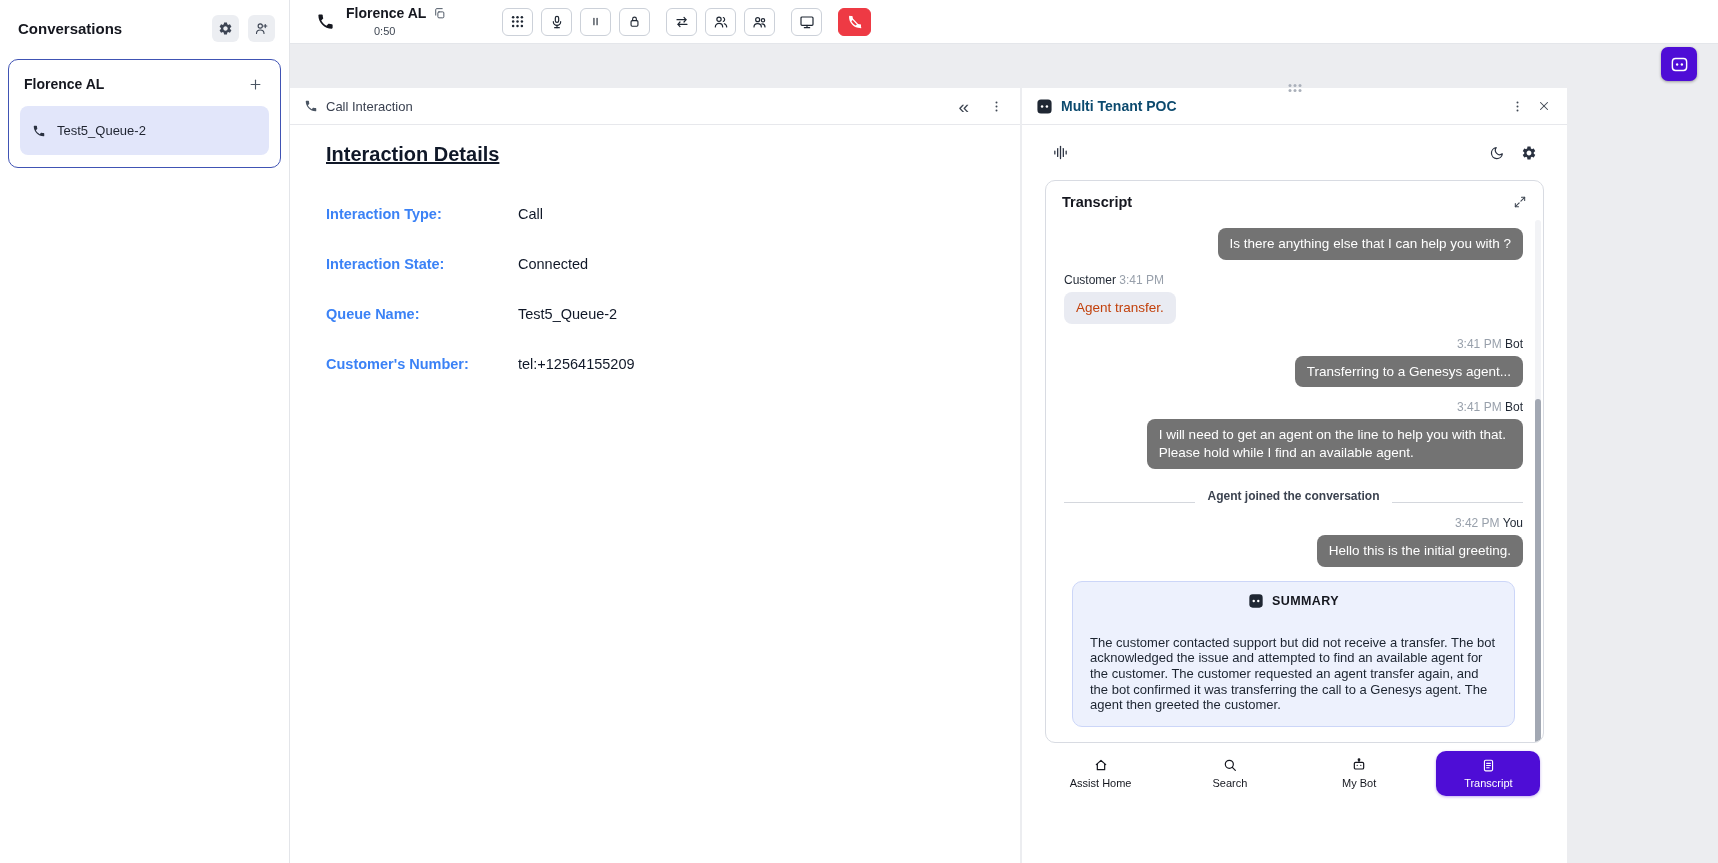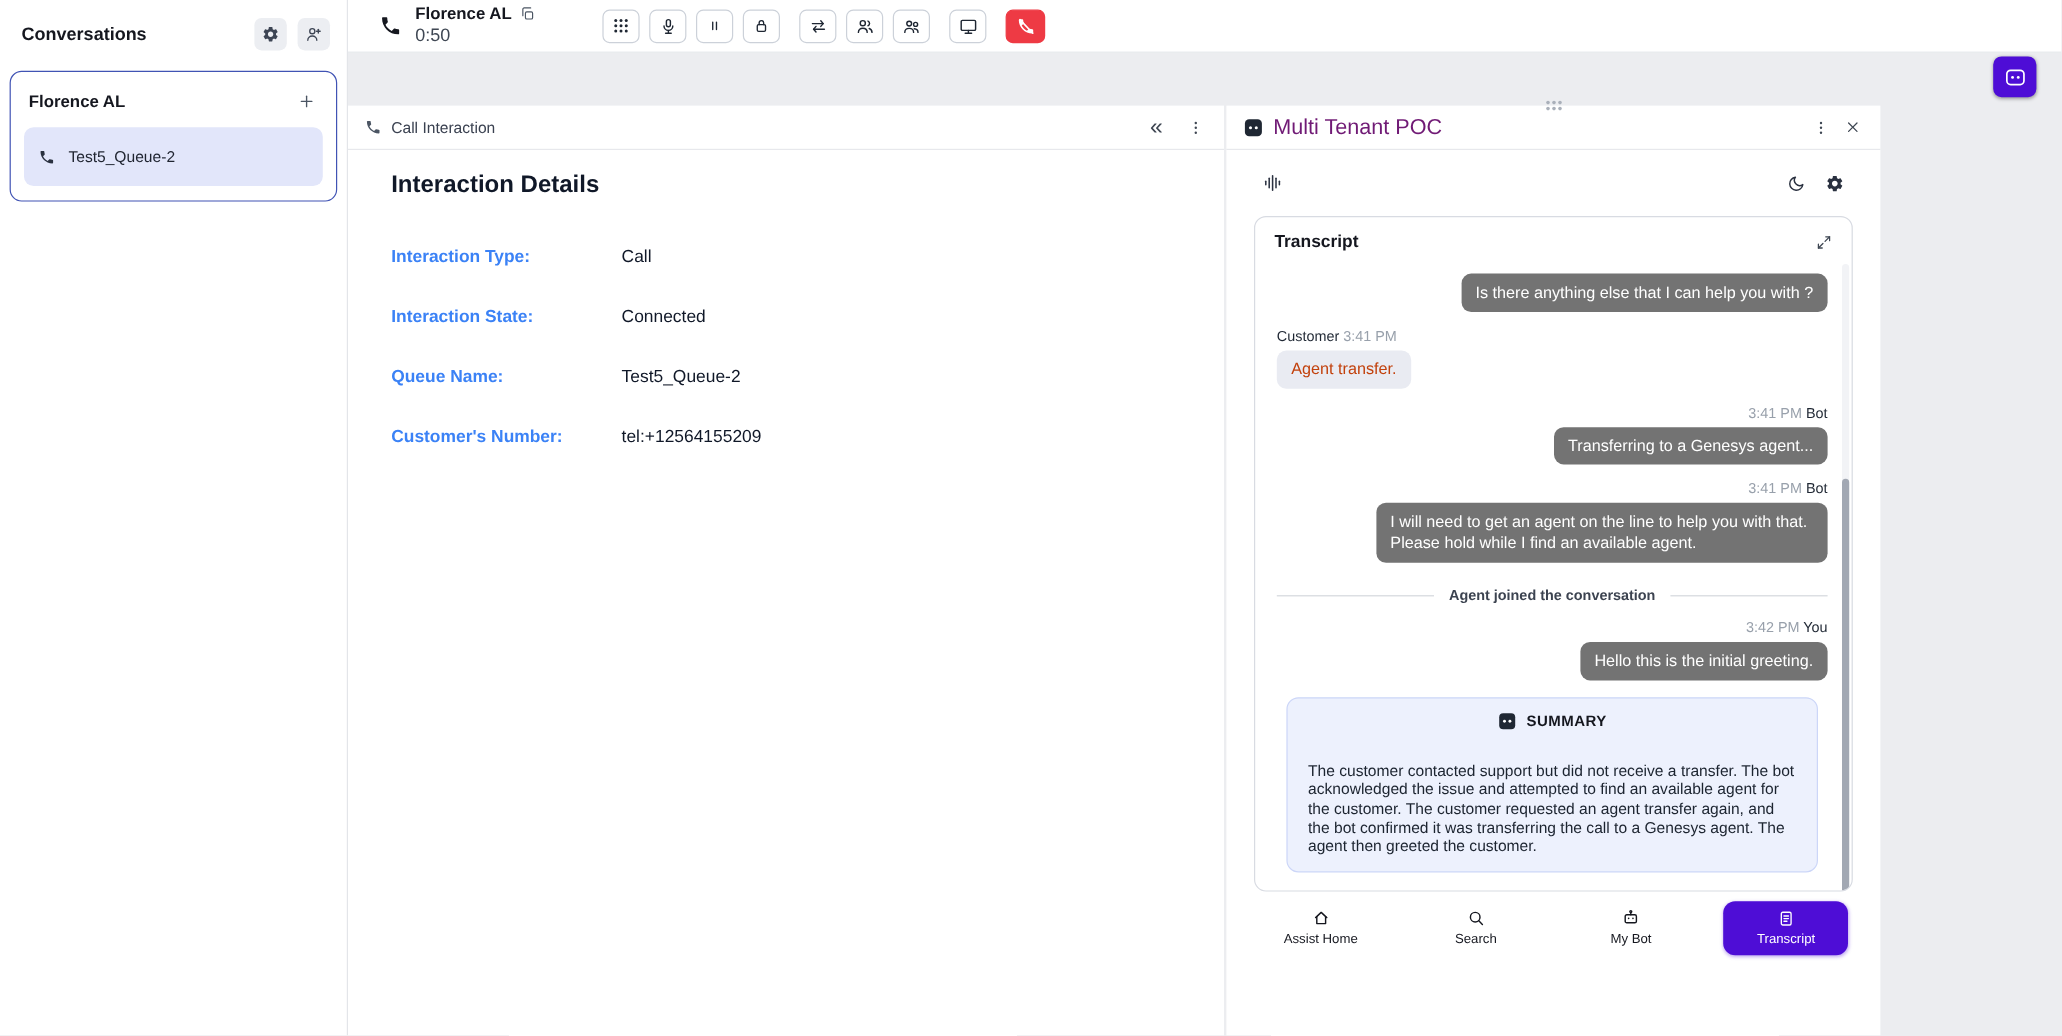--- a/index.html
+++ b/index.html
@@ -26,51 +26,51 @@
   
   .main { flex:1; display:flex; flex-direction:column; min-width:0; }
 
   
   .callbar { height:44px; background:#fff; border-bottom:1px solid #e4e6ea; display:flex; align-items:center; padding-left:26px; }
   .cb-phone { color:#15171f; margin-right:11px; }
   .cb-id { display:flex; flex-direction:column; justify-content:center; line-height:1.1; }
   .cb-name-row { display:flex; align-items:center; gap:7px; }
   .cb-name { font-size:14px; font-weight:700; color:#15171f; }
   .cb-copy { color:#4b5563; cursor:pointer; }
-  .cb-timer { font-size:15px; color:#3f4753; margin-top:3px; }
+  .cb-timer { font-size:11px; color:#3f4753; margin-top:3px;margin-left:28px; }
   .cb-controls { display:flex; align-items:center; margin-left:56px; gap:8px; }
   .cb-btn { width:31px; height:28px; border:1px solid #ccd1d9; border-radius:6px; background:#fff; display:grid; place-items:center; color:#1f2733; cursor:pointer; }
   .cb-btn.gapL { margin-left:8px; }
   .cb-btn.end { width:33px; background:#ee3a44; border-color:#ee3a44; color:#fff; }
 
   
   .workspace { flex:1; position:relative; background:#ecedf0; display:flex; padding-top:44px; min-height:0; }
   .assist-fab { position:absolute; top:3px; right:21px; width:36px; height:34px; border-radius:7px; background:#4e0dd6; display:grid; place-items:center; cursor:pointer; box-shadow:0 1px 3px rgba(0,0,0,.35); }
 
   .panel { background:#fff; display:flex; flex-direction:column; min-height:0; }
   .panel-head { height:37px; flex:0 0 37px; display:flex; align-items:center; padding:0 14px; border-bottom:1px solid #e7e8ec; gap:8px; }
   .ph-sp { flex:1; }
   .ph-btn { display:grid; place-items:center; color:#3f4753; cursor:pointer; padding:2px; }
 
   
   .panel-interaction { width:730px; flex:0 0 730px; margin-right:2px; }
   .pi-head-title { font-size:13px; color:#3a4150; }
   .pi-collapse { font-size:19px; line-height:1; color:#3f4753; cursor:pointer; margin-right:10px; }
   .pi-content { padding:18px 36px; }
-  .pi-title { font-size:20px; font-weight:700; color:#101828; margin-bottom:40px; }
+  .pi-title { font-size:20px; font-weight:700; color:#101828; margin-bottom:40px;text-decoration:underline; }
   .pi-field { display:grid; grid-template-columns:192px auto; margin-bottom:34px; font-size:14.5px; }
   .pi-label { font-weight:700; color:#3b82f6; }
   .pi-value { color:#101828; }
 
   
   .panel-assist { width:545px; flex:0 0 545px; position:relative; }
   .drag-dots { position:absolute; top:-4px; left:50%; transform:translateX(-50%); display:grid; grid-template-columns:repeat(3,3px); grid-template-rows:repeat(2,3px); gap:2px; cursor:grab; }
   .drag-dots i { width:3px; height:3px; border-radius:50%; background:#aab0ba; }
   .pa-logo { color:#1f2733; }
-  .pa-title { font-size:18px; font-weight:400; color:#701a75; }
+  .pa-title { font-size:14px; font-weight:700; color:#0c4a6e; }
   .pa-toolbar { height:55px; flex:0 0 55px; display:flex; align-items:center; padding:0 30px; color:#1f2733; }
   .pa-toolbar .sp { flex:1; }
   .tb-ic { cursor:pointer; color:#2a3140; }
   .tb-ic + .tb-ic { margin-left:16px; }
 
   .tcard { margin:0 23px; height:563px; flex:0 0 563px; border:1px solid #d8dbe2; border-radius:10px; background:#fff; display:flex; flex-direction:column; overflow:hidden; }
   .tc-head { display:flex; align-items:center; padding:13px 16px 4px; }
   .tc-title { font-size:14.5px; font-weight:700; color:#15171f; }
   .tc-expand { margin-left:auto; color:#3f4753; cursor:pointer; }
   .tc-body { position:relative; flex:1; padding:6px 20px 12px 18px; overflow:hidden; }
@@ -80,21 +80,21 @@
   .m-row { display:flex; }
   .m-row.right { justify-content:flex-end; }
   .bubble { font-size:13.5px; line-height:1.32; padding:7px 12px; border-radius:8px; max-width:82%; }
   .bubble.bot { background:#737373; color:#fff; }
   .bubble.cust { background:#e9ebf2; color:#c2410c; }
   .m-meta { font-size:12px; color:#98a0ab; margin:13px 0 5px; }
   .m-meta b { color:#1f2733; font-weight:400; }
   .m-meta.right { text-align:right; }
   .m-first { margin-top:8px; }
 
-  .m-divider { display:flex; align-items:center; gap:12px; margin:20px 0 3px; }
+  .m-divider { display:flex; align-items:flex-end; gap:12px; margin:20px 0 3px; }
   .m-divider .line { flex:1; height:1px; background:#d4d7dd; }
   .m-divider .txt { font-size:12px; font-weight:700; color:#3c4350; }
 
   .summary { margin:14px 8px 0; background:#edf1fd; border:1px solid #ccd6f8; border-radius:10px; padding:11px 17px 13px; }
   .sum-head { display:flex; align-items:center; justify-content:center; gap:8px; margin-bottom:26px; }
   .sum-title { font-size:12.5px; font-weight:800; letter-spacing:.4px; color:#15171f; }
   .sum-ic { color:#1f2733; }
   .sum-text { font-size:13px; line-height:1.2; color:#1c2430; }
 
   .pa-nav { height:60px; flex:0 0 60px; display:flex; align-items:center; padding:0 14px; }

